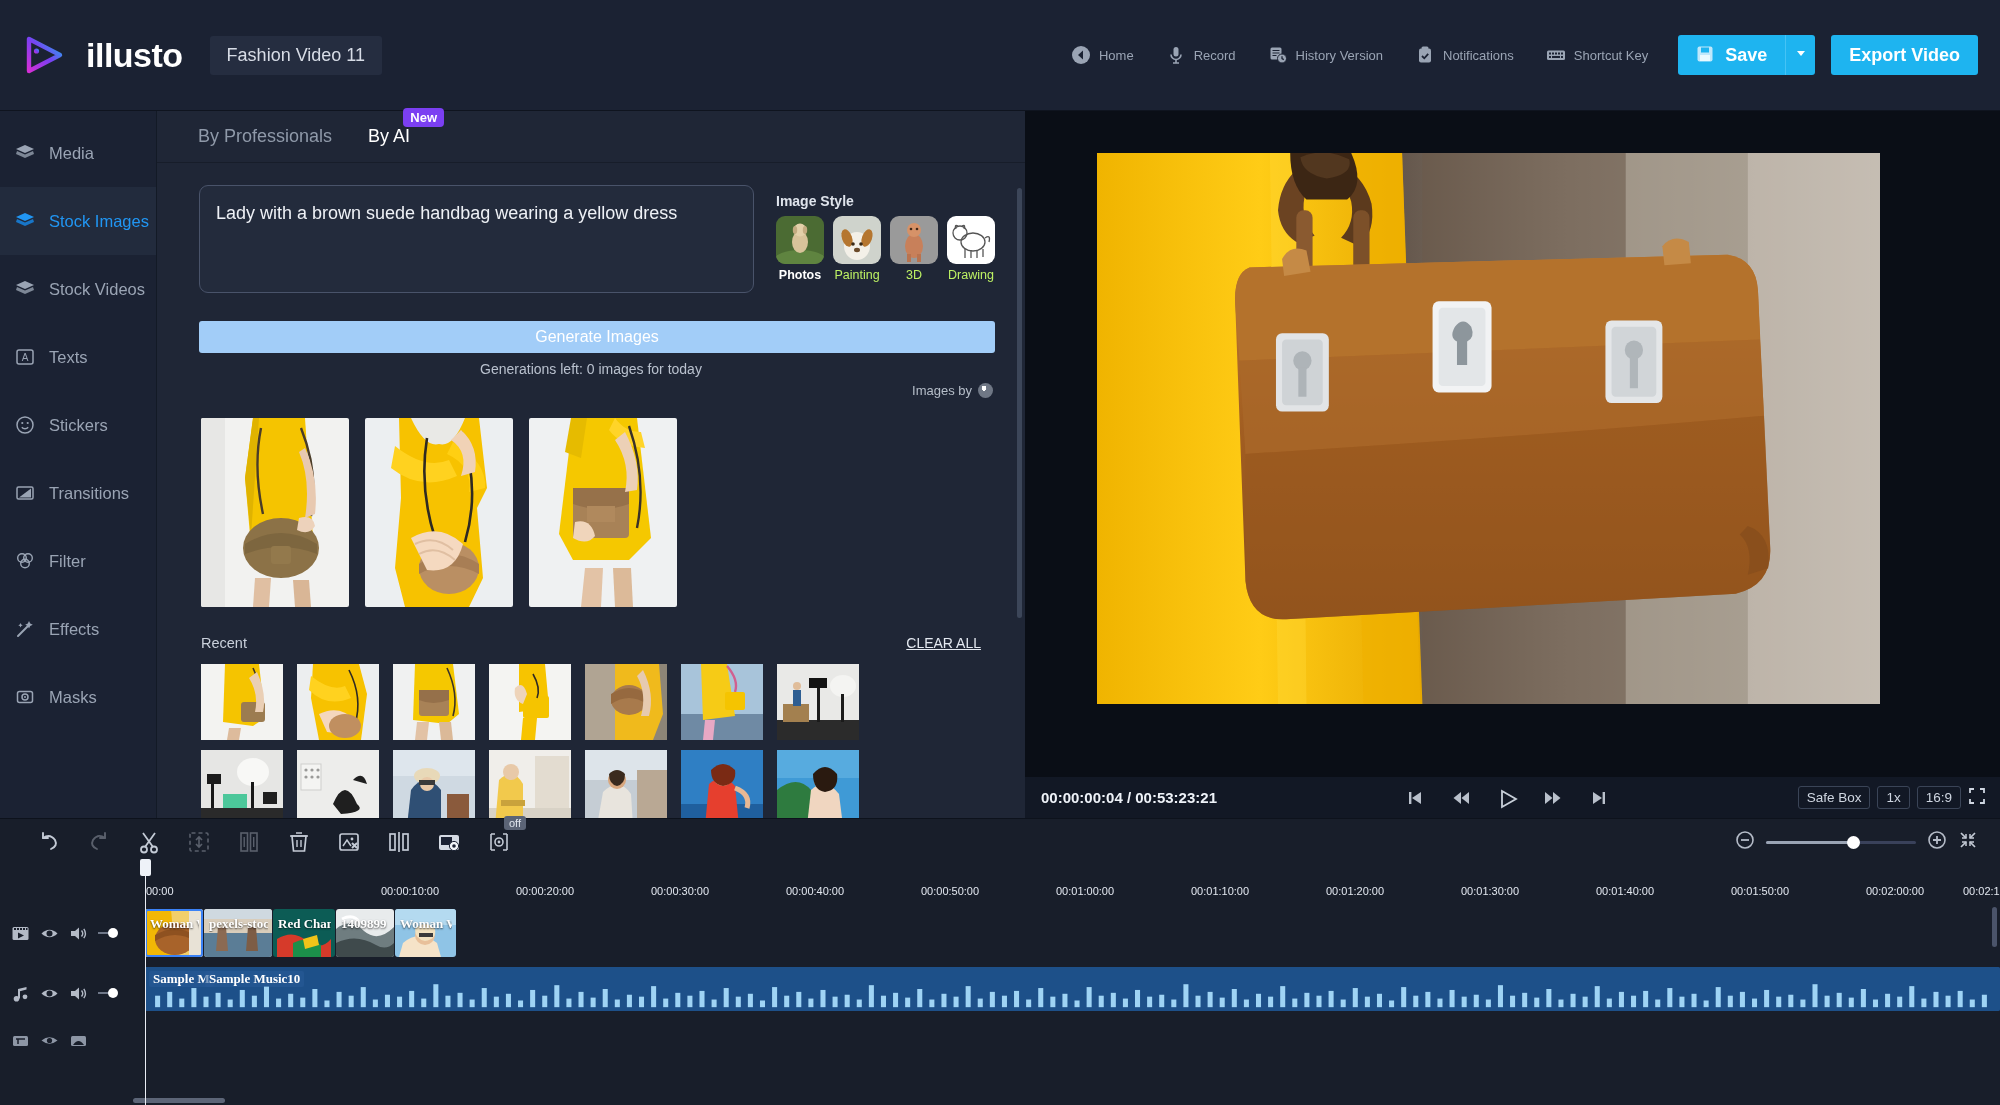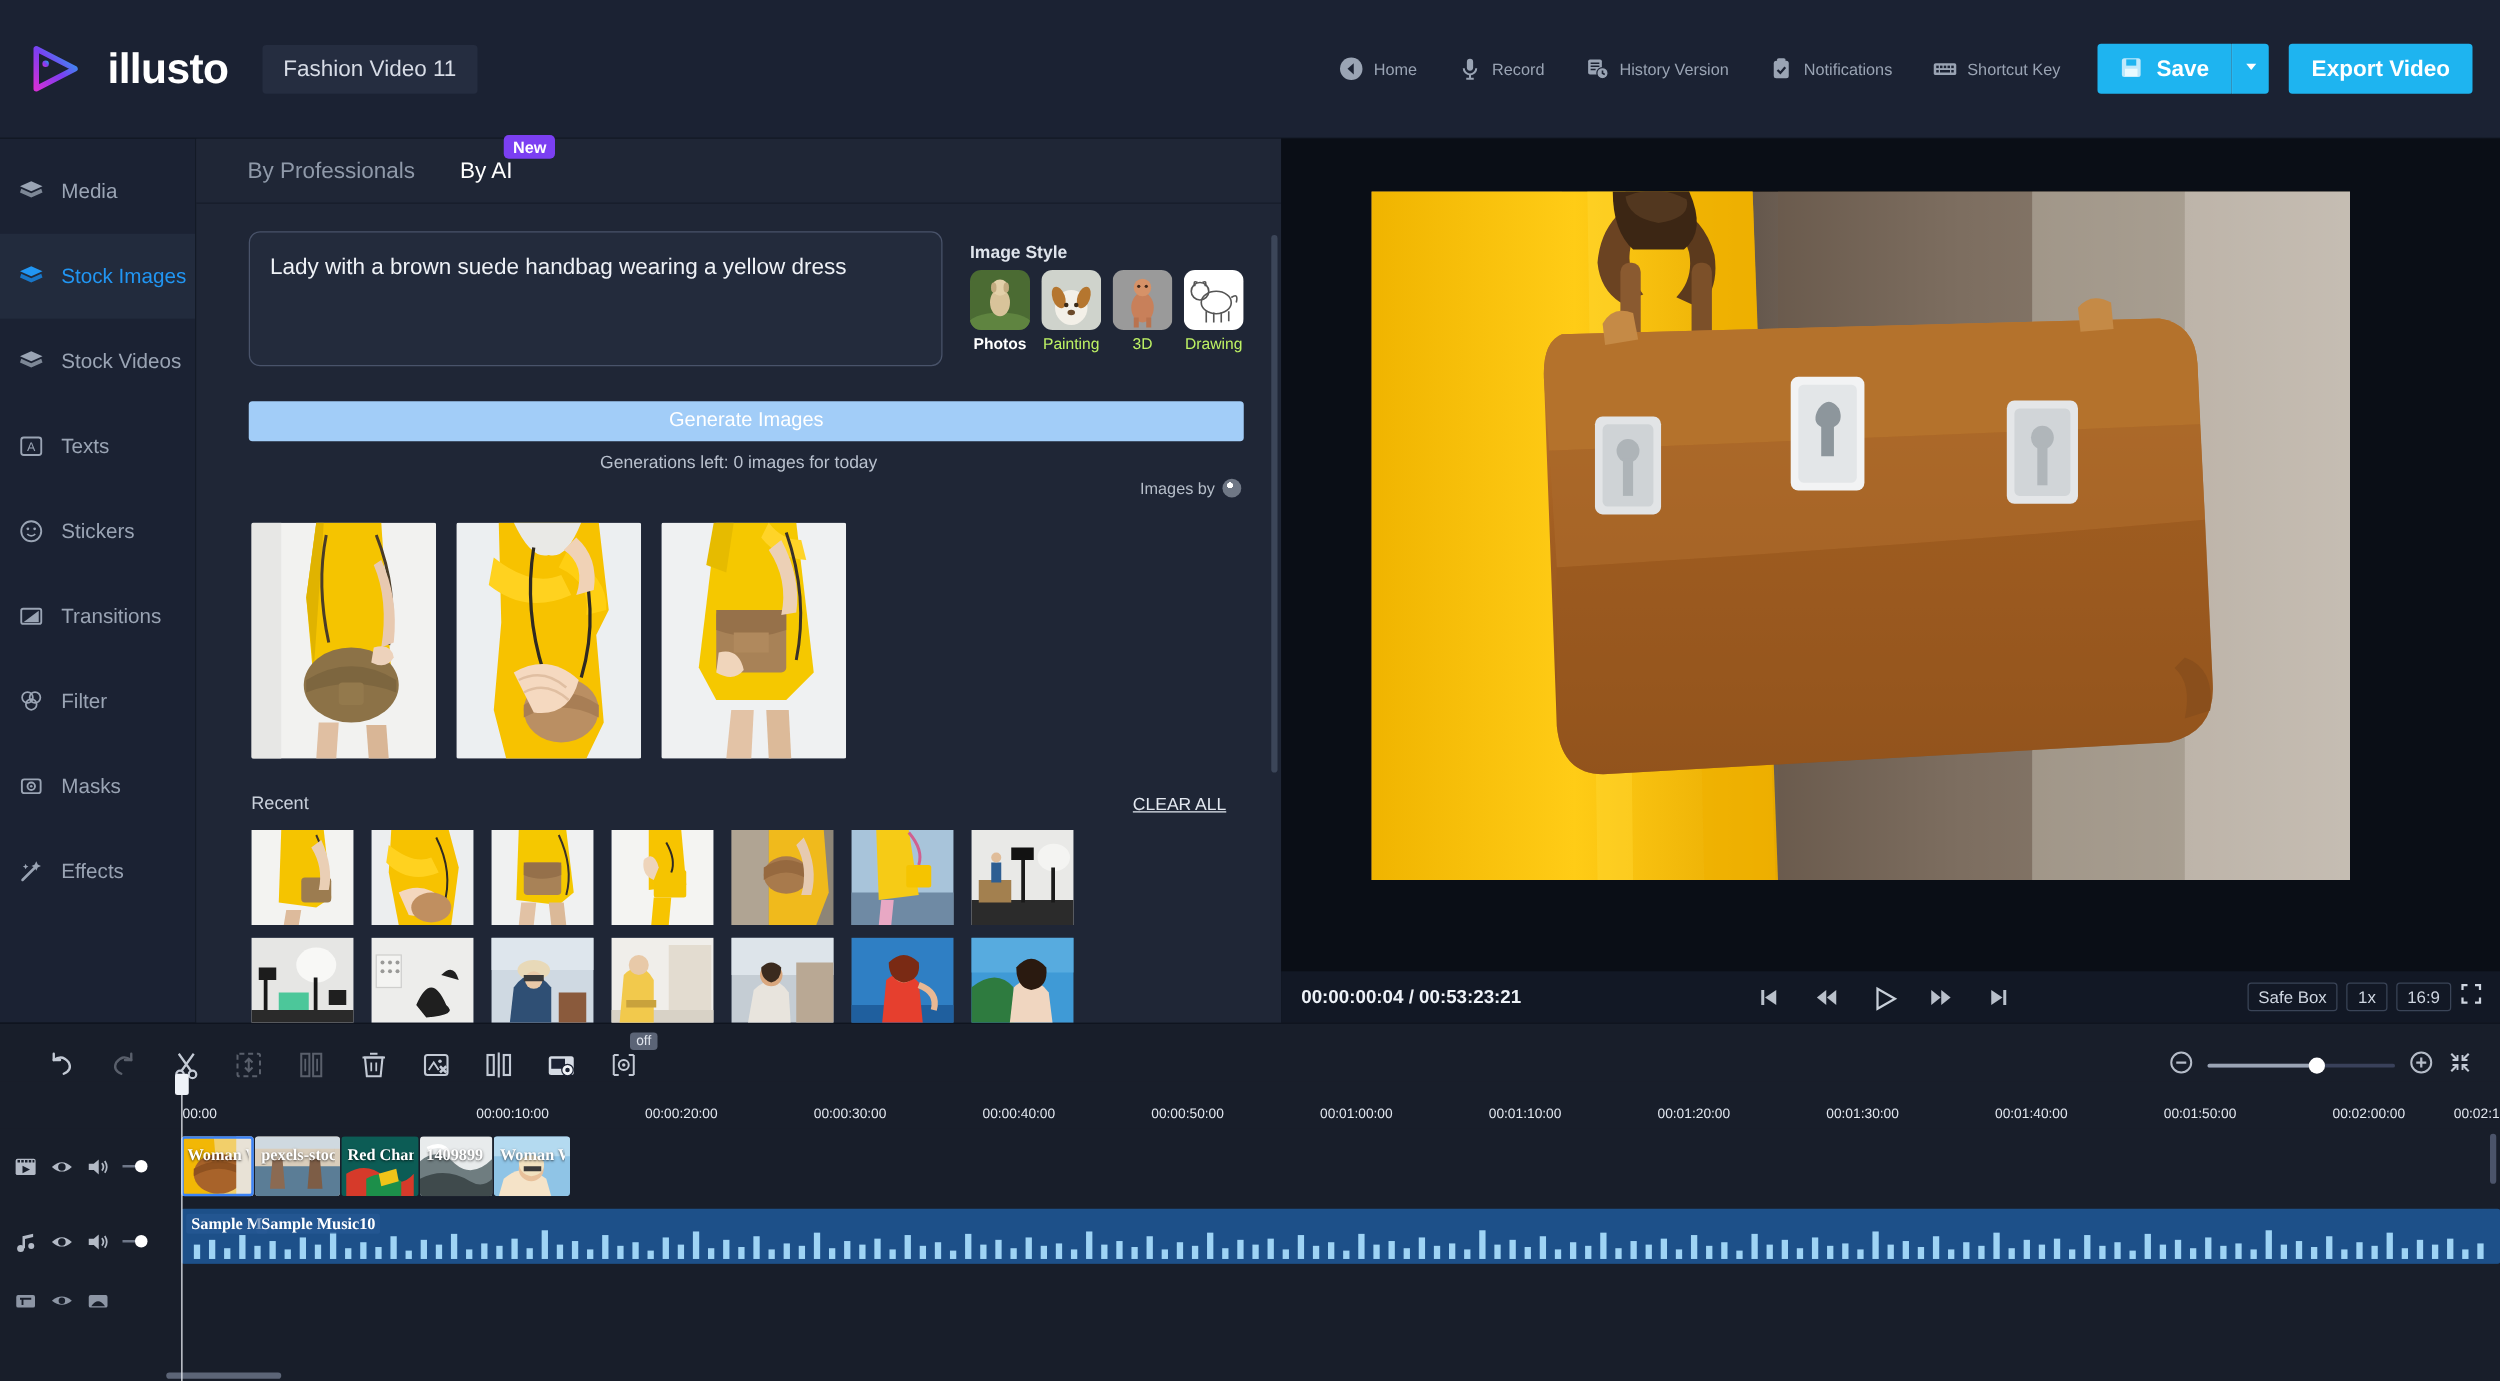--- a/index.html
+++ b/index.html
@@ -128,21 +128,21 @@
   .play-ctrls { margin: 0 auto; display: flex; align-items: center; gap: 26px; }
   .pc { width: 20px; height: 20px; cursor: pointer; }
   .pv-right { display: flex; align-items: center; gap: 7px; }
   .pv-chip {
     border: 1px solid #3a4457; color: #cfd6e1; font-size: 13.5px; border-radius: 3px;
     padding: 3px 8px; cursor: pointer;
   }
 
   
   .timeline { flex: 0 0 287px; height: 287px; background: #181e2a; display: flex; flex-direction: column; border-top: 1px solid #0d121c; }
-  .tl-toolbar { height: 46px; flex: 0 0 46px; display: flex; align-items: flex-end; padding: 0 22px 0 36px; }
+  .tl-toolbar { height: 46px; flex: 0 0 46px; display: flex; align-items: center; padding: 0 22px 0 36px; }
   .tool { width: 26px; height: 26px; margin-right: 24px; cursor: pointer; position: relative; }
   .tool.dim { opacity: 0.38; }
   .off-badge {
     position: absolute; top: -13px; right: -14px; background: #5b6476; color: #dfe4ec;
     font-size: 11px; padding: 1px 5px; border-radius: 3px;
   }
   .zoom-ctrls { margin-left: auto; display: flex; align-items: center; gap: 11px; }
   .zoom-track { width: 150px; height: 3px; background: #39415a; position: relative; border-radius: 2px; }
   .zoom-track b { position: absolute; left: 0; top: 0; height: 3px; width: 88px; background: #9aa4b4; border-radius: 2px; }
   .zoom-knob { position: absolute; left: 81px; top: -5px; width: 13px; height: 13px; border-radius: 50%; background: #fff; cursor: pointer; }
@@ -357,36 +357,36 @@
               <circle cx="8" cy="8" r="4.3" fill="none" stroke="#9aa4b4" stroke-width="1.4"></circle>
               <circle cx="14" cy="8" r="4.3" fill="none" stroke="#9aa4b4" stroke-width="1.4"></circle>
               <circle cx="11" cy="13.5" r="4.3" fill="none" stroke="#9aa4b4" stroke-width="1.4"></circle>
             </svg>
         </span>
         <span>Filter</span>
       </div>
       <div class="side-item">
         <span class="side-ico">
           <svg width="22" height="22" viewBox="0 0 22 22">
+              <path d="M4 18 L14 8" stroke="#9aa4b4" stroke-width="2" stroke-linecap="round"></path>
+              <path d="M15 3 l1.2 2.6 2.6 1.2 -2.6 1.2 -1.2 2.6 -1.2 -2.6 -2.6 -1.2 2.6 -1.2z" fill="#9aa4b4"></path>
+              <path d="M6.5 5 l.7 1.5 1.5 .7 -1.5 .7 -.7 1.5 -.7 -1.5 -1.5 -.7 1.5 -.7z" fill="#9aa4b4"></path>
+            </svg>
+        </span>
+        <span>Effects</span>
+      </div>
+      <div class="side-item">
+        <span class="side-ico">
+          <svg width="22" height="22" viewBox="0 0 22 22">
               <rect x="3.5" y="5.5" width="15" height="11" rx="2" fill="none" stroke="#9aa4b4" stroke-width="1.5"></rect>
               <circle cx="11" cy="11" r="3" fill="none" stroke="#9aa4b4" stroke-width="1.5"></circle>
               <circle cx="11" cy="11" r="1" fill="#9aa4b4"></circle>
             </svg>
         </span>
         <span>Masks</span>
-      </div>
-      <div class="side-item">
-        <span class="side-ico">
-          <svg width="22" height="22" viewBox="0 0 22 22">
-              <path d="M4 18 L14 8" stroke="#9aa4b4" stroke-width="2" stroke-linecap="round"></path>
-              <path d="M15 3 l1.2 2.6 2.6 1.2 -2.6 1.2 -1.2 2.6 -1.2 -2.6 -2.6 -1.2 2.6 -1.2z" fill="#9aa4b4"></path>
-              <path d="M6.5 5 l.7 1.5 1.5 .7 -1.5 .7 -.7 1.5 -.7 -1.5 -1.5 -.7 1.5 -.7z" fill="#9aa4b4"></path>
-            </svg>
-        </span>
-        <span>Effects</span>
       </div>
     </div>
 
     <div class="panel">
       <div class="panel-tabs">
         <div class="ptab">By Professionals</div>
         <div class="ptab active">
           <span>By AI</span>
           <span class="new-badge">New</span>
         </div>

